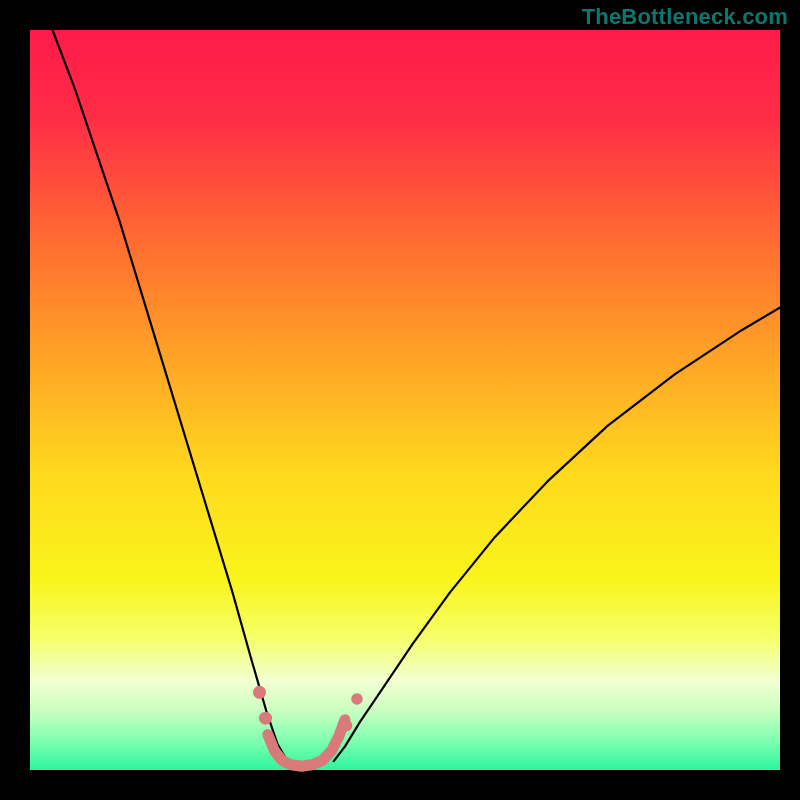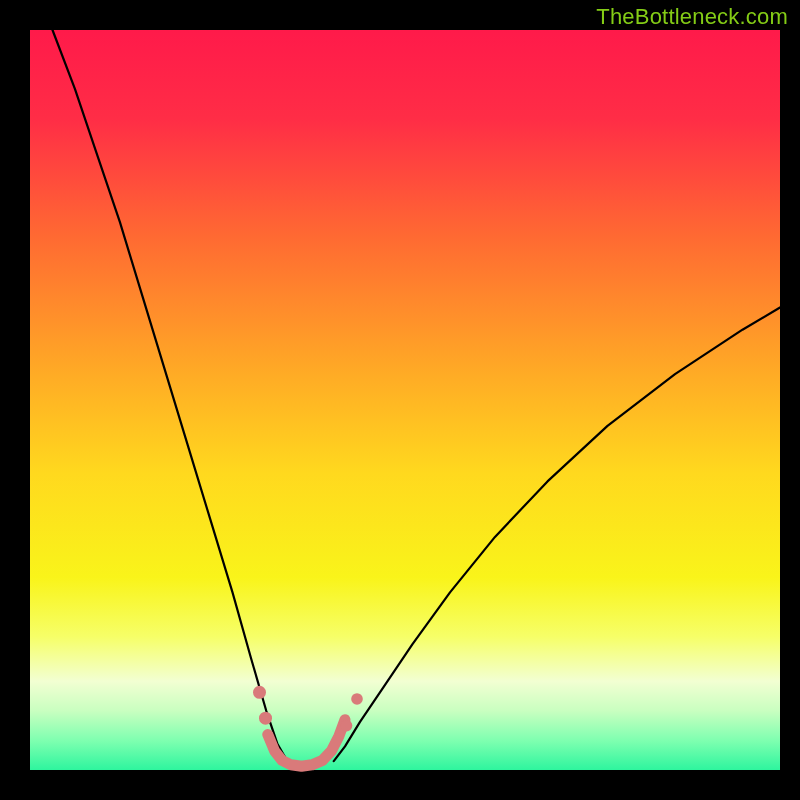--- a/index.html
+++ b/index.html
@@ -16,23 +16,23 @@
     top: 0;
     left: 0;
     width: 800px;
     height: 800px;
     background: #000;
   }
   .watermark {
     position: absolute;
     top: 4px;
     right: 12px;
-    color: #84cc16;
+    color: #0f766e;
     font-size: 22px;
-    font-weight: 400;
+    font-weight: 700;
     letter-spacing: 0.2px;
     z-index: 5;
   }
   svg {
     position: absolute;
     top: 0;
     left: 0;
   }
 </style>
 </head>

